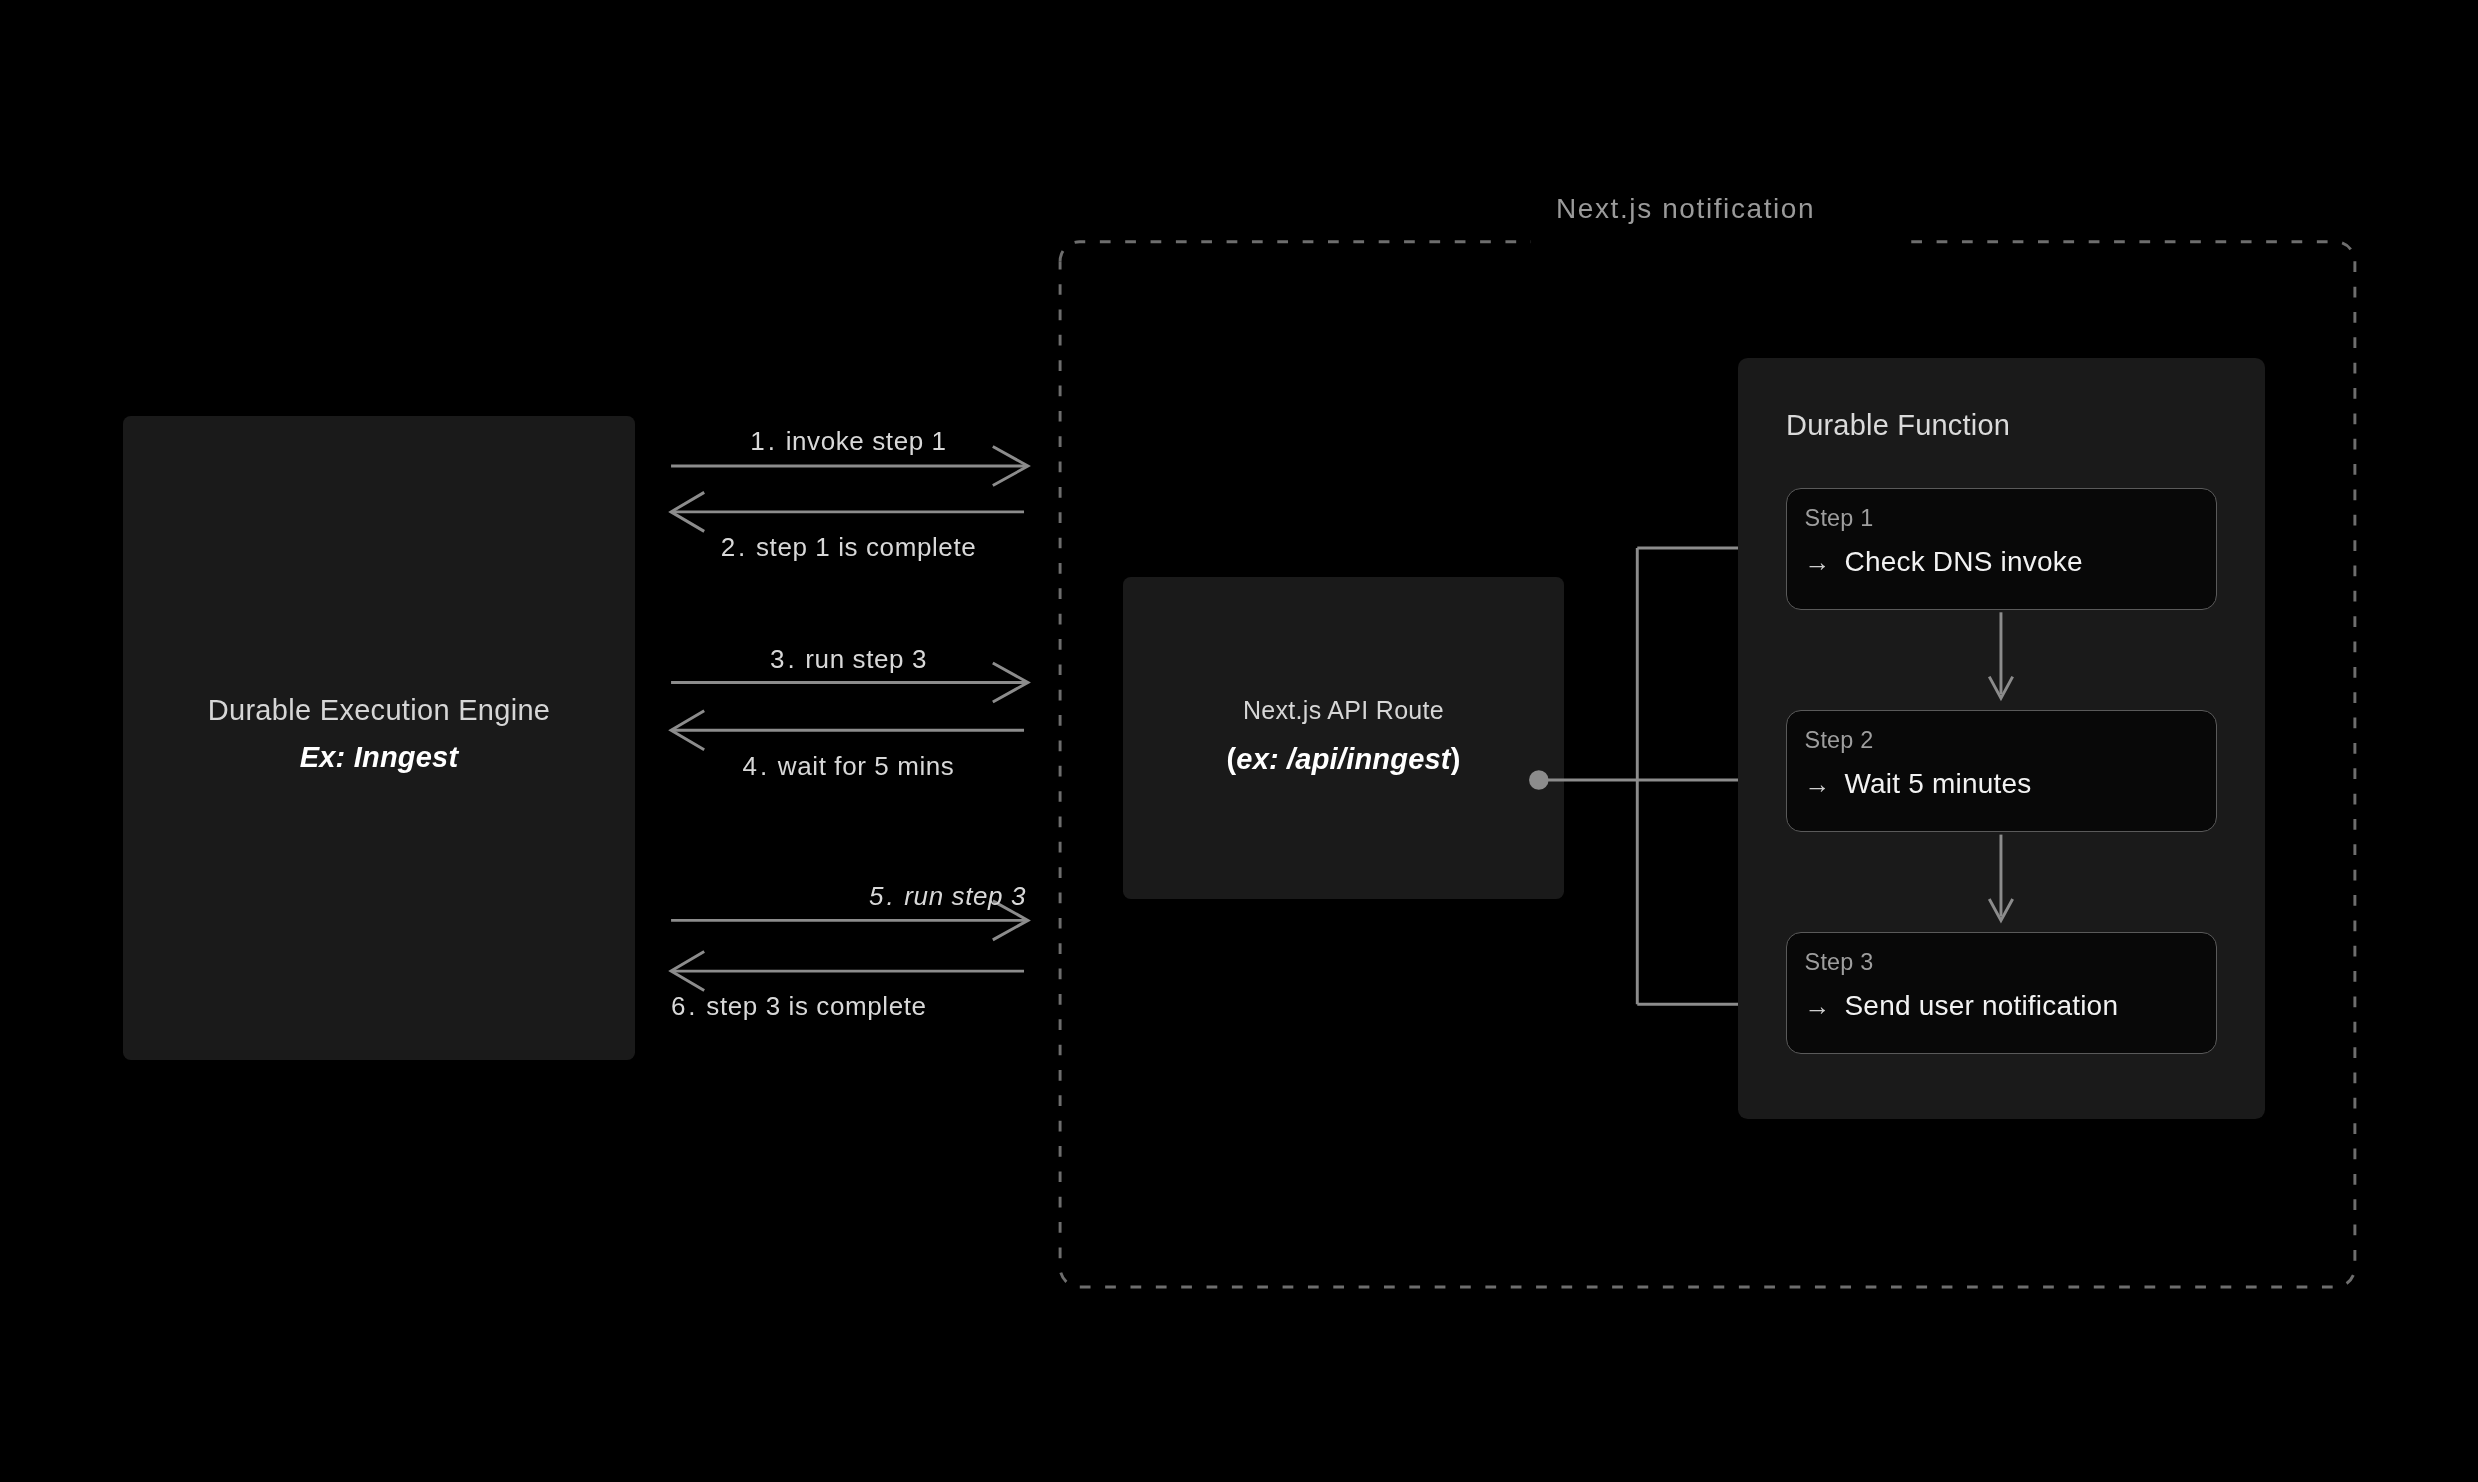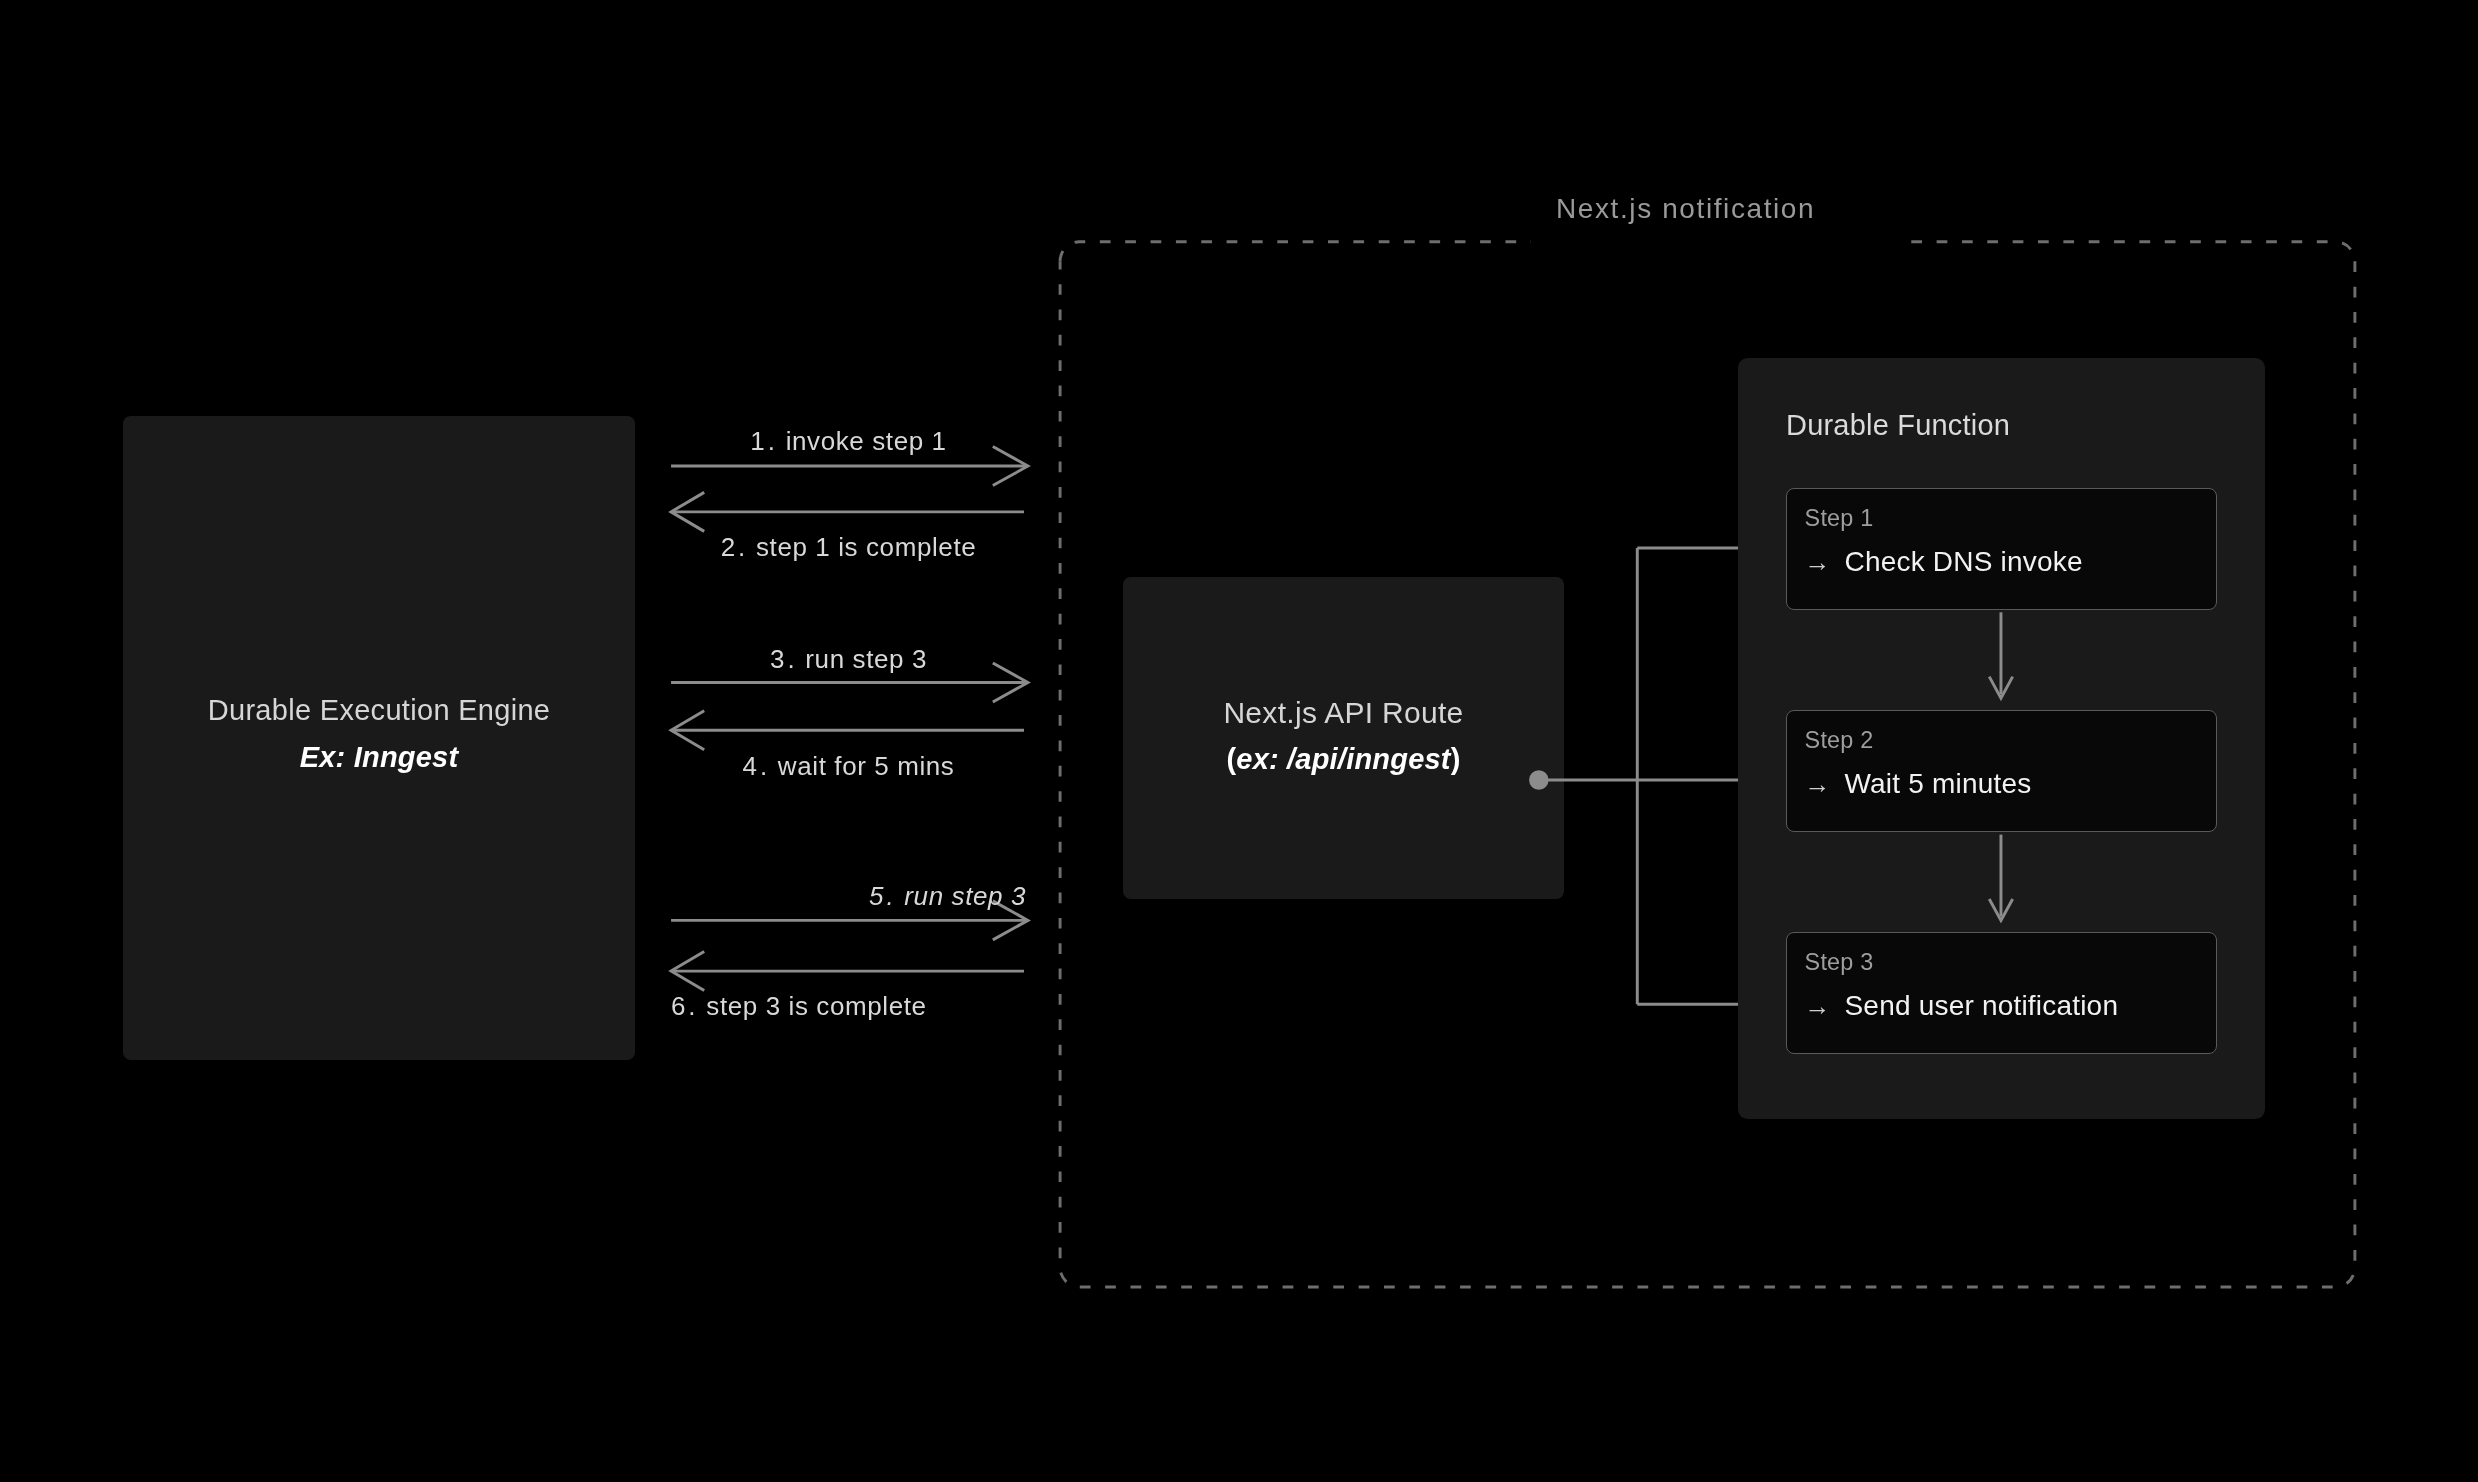--- a/index.html
+++ b/index.html
@@ -84,21 +84,21 @@
     background: #1a1a1a;
     border-radius: 7.8px;
   }
   .api-label {
     position: absolute;
     left: 1123px;
     top: 696px;
     width: 441px;
     text-align: center;
     color: #d6d6d6;
-    font-size: 30px;
+    font-size: 25px;
     letter-spacing: 0.3px;
   }
   .api-sub {
     position: absolute;
     left: 1123px;
     top: 743px;
     width: 441px;
     text-align: center;
     color: #ffffff;
     font-size: 29px;
@@ -125,21 +125,21 @@
     font-size: 29px;
     letter-spacing: 0.2px;
   }
   .step-card {
     position: absolute;
     left: 1786px;
     width: 431px;
     height: 122px;
     background: #080808;
     border: 1px solid #5a5a5a;
-    border-radius: 8px;
+    border-radius: 15px;
     box-sizing: border-box;
   }
   .step-card.s1 { top: 488px; }
   .step-card.s2 { top: 710px; }
   .step-card.s3 { top: 932px; }
   .step-kicker {
     position: absolute;
     left: 17.6px;
     top: 15.6px;
     color: #9e9e9e;

